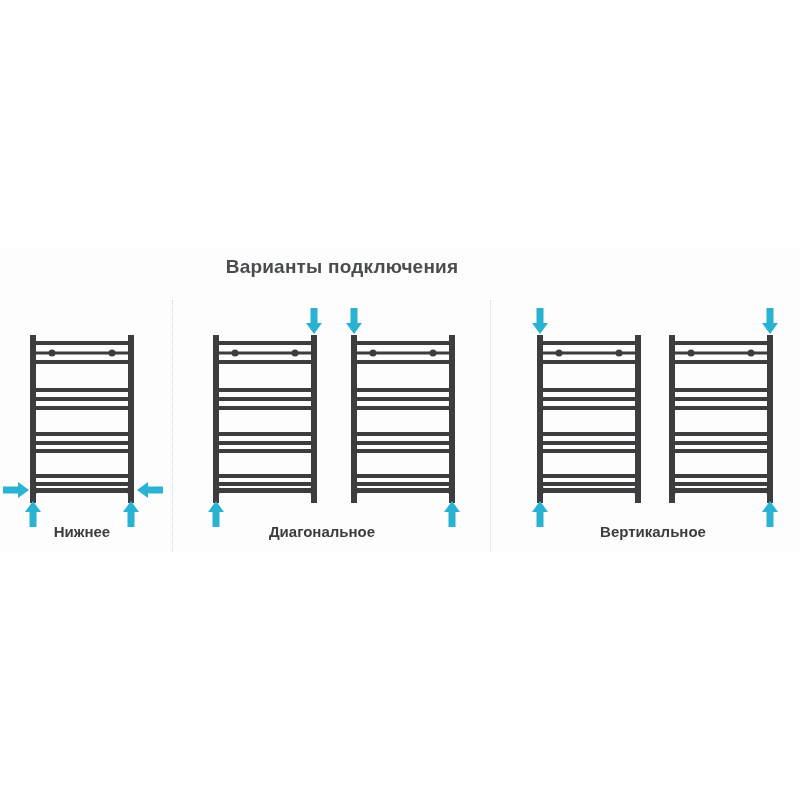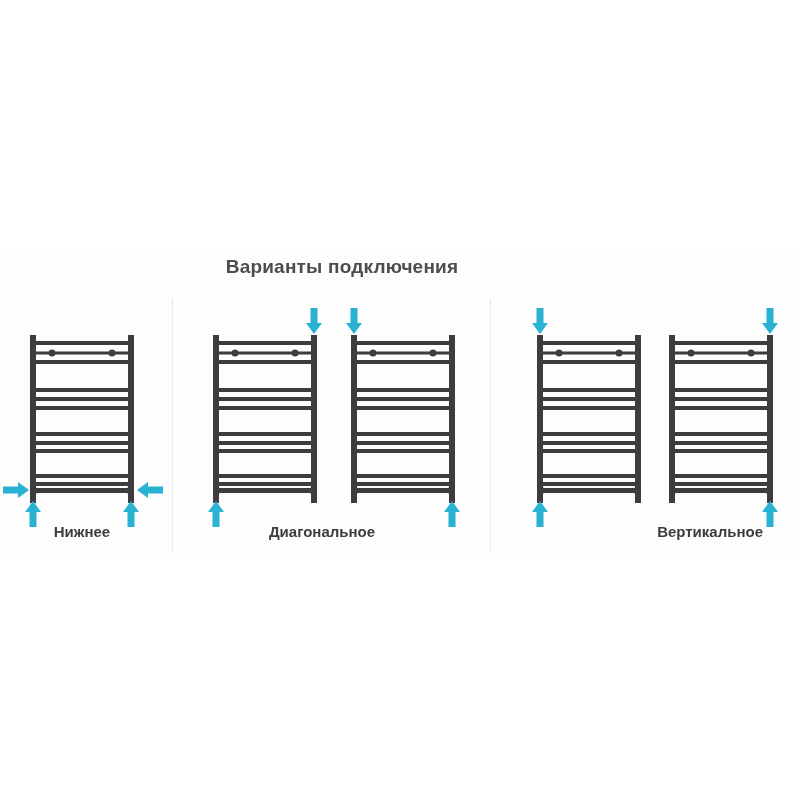--- a/index.html
+++ b/index.html
@@ -40,21 +40,21 @@
   .arrow.rot-down{transform:rotate(180deg);}
   .arrow.rot-right{transform:rotate(90deg);}
   .arrow.rot-left{transform:rotate(-90deg);}
   .variant-label{
     position:absolute;top:523px;width:220px;text-align:center;
     font-size:15px;font-weight:600;
     color:var(--color-label_text,#3c3c3e);
   }
   .variant-label.l1{left:-28px;}
   .variant-label.l2{left:212px;}
-  .variant-label.l3{left:543px;text-align:right;}
+  .variant-label.l3{left:543px;}
   svg{display:block;}
 </style>
 </head>
 <body>
 
 <div class="stage">
 
   <svg width="0" height="0" style="position:absolute" aria-hidden="true">
     <defs>
       <g id="ladder-shape" fill="currentColor">

